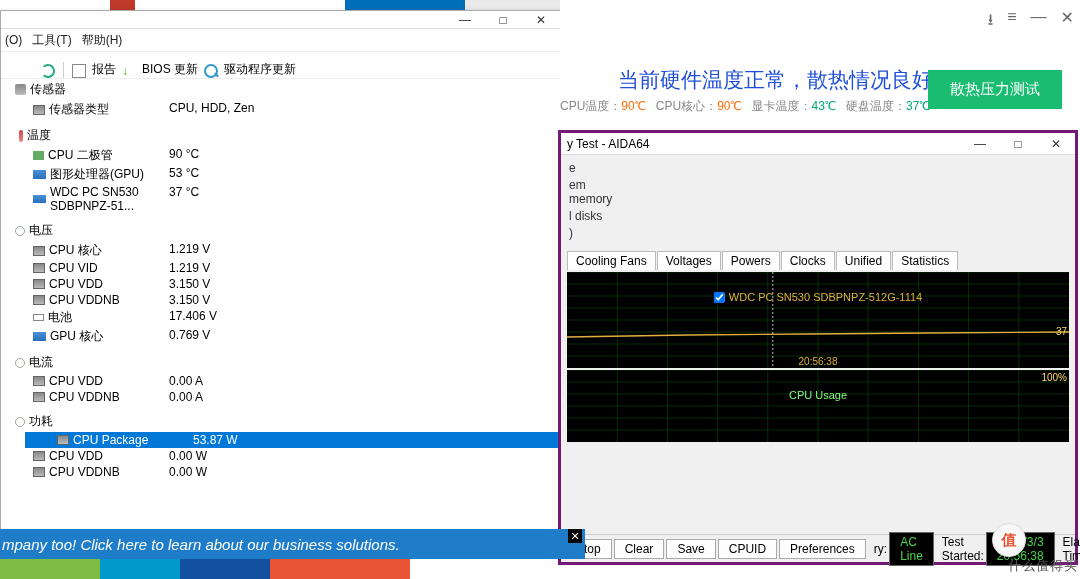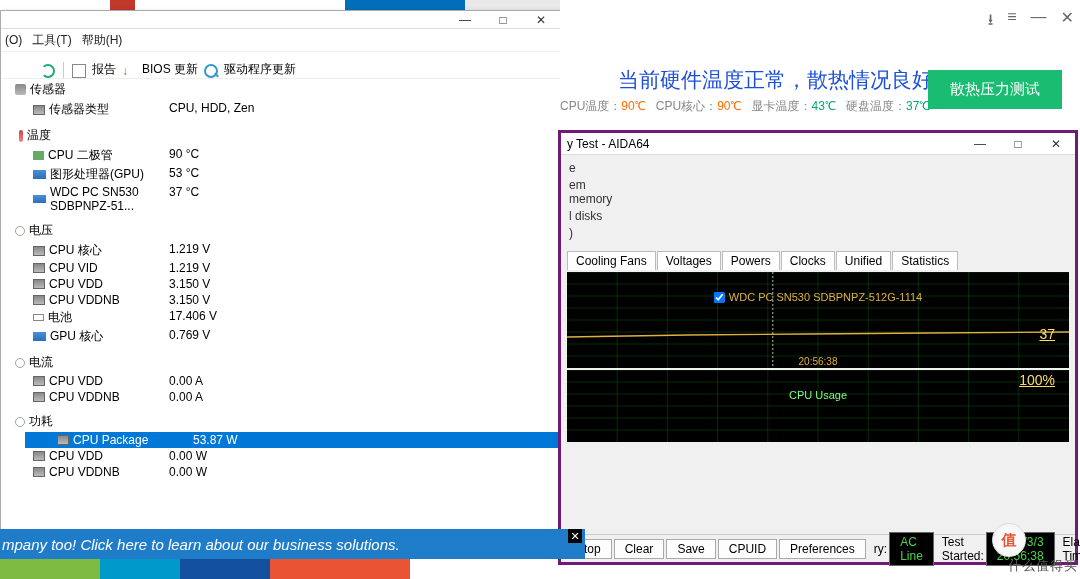--- a/index.html
+++ b/index.html
@@ -65,21 +65,21 @@
 .tabs { display: flex; gap: 1px; padding-left: 6px; font-size: 12px; margin-top: 2px; }
 .tabs div { background: #fff; border: 1px solid #bbb; padding: 2px 8px; border-bottom: none; }
 
 .chart { margin: 2px 6px; background: #000; position: relative; }
 .chart.c1 { height: 96px; }
 .chart.c2 { height: 72px; }
 .chart-title { position: absolute; left: 50%; top: 19px; transform: translateX(-50%); color: #e0b040; font-size: 11px; display: flex; align-items: flex-end; gap: 4px; }
 .chart-title.green { color: #7dff7d; }
 .chart-title input { width: 11px; height: 11px; }
 .chart svg { width: 100%; height: 100%; }
-.chart .rlabel { position: absolute; right: 14px; color: #ffdb6a; font-size: 14px; text-decoration: underline; }
+.chart .rlabel { position: absolute; right: 2px; color: #ffdb6a; font-size: 10px; }
 .chart .blabel { position: absolute; bottom: 1px; left: 50%; transform: translateX(-50%); color: #e0b040; font-size: 10px; }
 
 .stab-bottom { position: absolute; left: 0; right: 0; bottom: 0; height: 28px; background: #f0f0f0; border-top: 1px solid #ccc; display: flex; align-items: center; gap: 2px; padding: 0 4px; font-size: 12px; }
 .stab-bottom .btn { border: 1px solid #aaa; background: #fdfdfd; padding: 2px 10px; }
 .stab-bottom .black { background: #000; padding: 2px 10px; border: 1px solid #666; }
 .stab-bottom .black.green { color: #49d449; }
 .stab-bottom .lbl { margin-left: 6px; }
 
 
 .blue-banner { position: absolute; left: 0; bottom: 20px; width: 585px; height: 30px; background: #1e7cc8; color: #fff; font-style: italic; font-size: 15px; display: flex; align-items: center; padding-left: 2px; }

